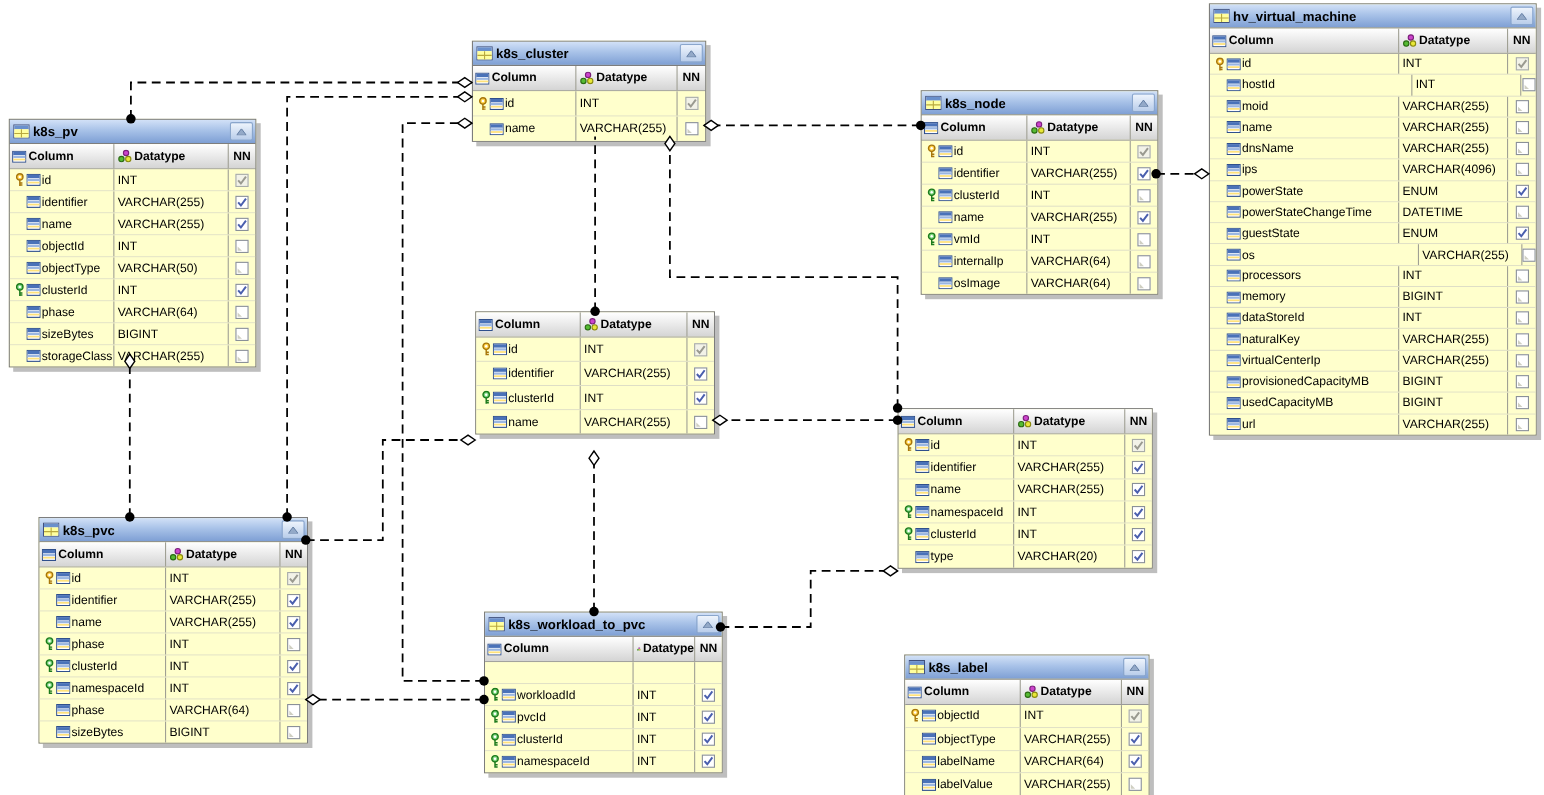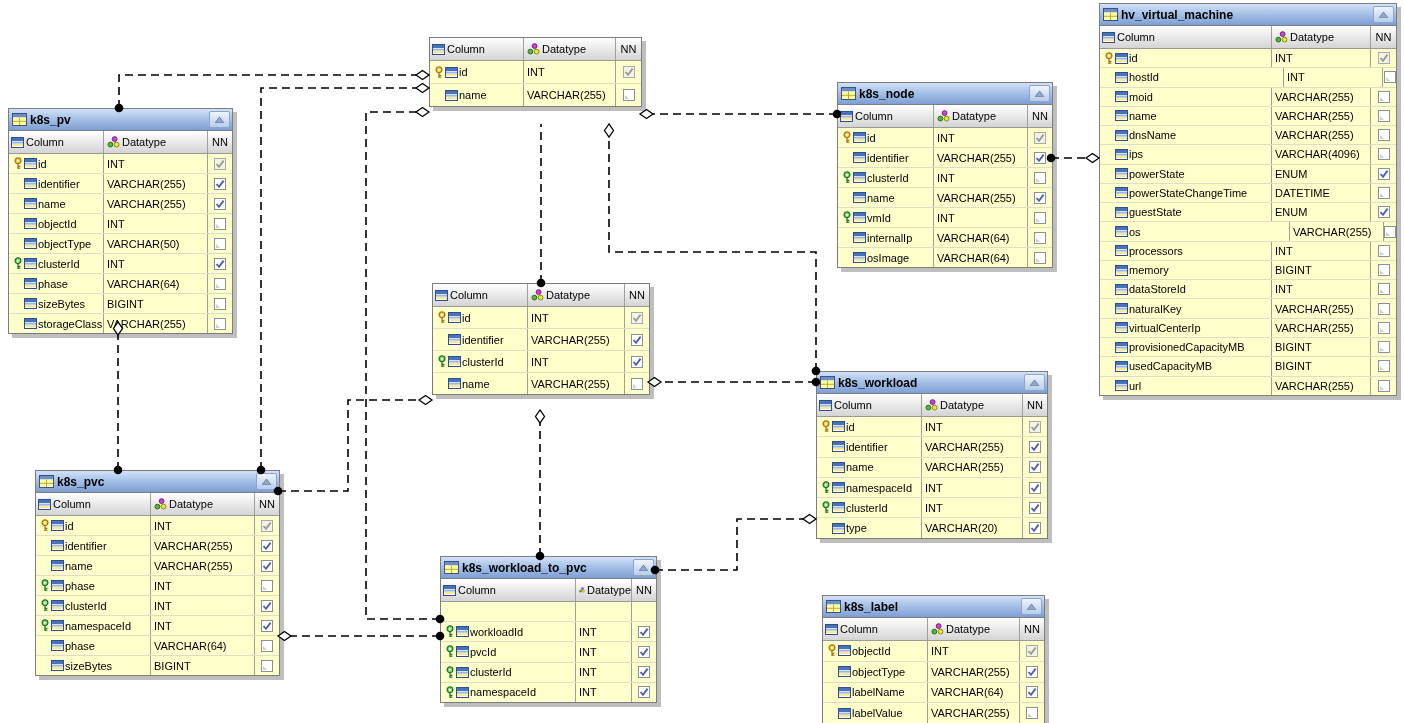--- a/index.html
+++ b/index.html
@@ -9,21 +9,21 @@
           box-shadow:4px 4px 0 rgba(125,125,125,0.5);font-size:11px;color:#000;}
   .titlebar{height:21px;display:flex;align-items:center;gap:3px;padding:0 2px 0 3px;
             background:linear-gradient(180deg,#d2e1f7 0%,#a8c2e8 45%,#7e9fd4 100%);
             border-bottom:1px solid #7d7d7d;}
   .titlebar .tname{font-weight:bold;font-size:12px;white-space:nowrap;overflow:hidden;}
   .collapse{margin-left:auto;width:19px;height:15px;flex:0 0 auto;display:flex;align-items:center;
             justify-content:center;background:linear-gradient(180deg,#eef4fc,#b9cdea);
             border:1px solid #8aa6cc;border-radius:2px;}
   .colheader{display:flex;height:22px;align-items:center;
              background:linear-gradient(180deg,#ffffff,#d4d4d4);
-             border-bottom:1px solid #999999;font-size:11px;}
+             border-bottom:1px solid #999999;font-size:11px;font-weight:bold;}
   .colheader .cell{height:100%;display:flex;align-items:center;gap:2px;box-sizing:border-box;}
   .cell-name{padding-left:2px;border-right:1px solid #a0a094;overflow:hidden;white-space:nowrap;}
   .cell-type{padding-left:3px;border-right:1px solid #a0a094;overflow:hidden;white-space:nowrap;}
   .cell-nn{flex:1;justify-content:center;display:flex;align-items:center;}
   .row{display:flex;height:var(--rh);align-items:center;border-bottom:1px solid #dedec6;
        background:#ffffcc;}
   .row:last-child{border-bottom:none;}
   .row .cell{height:100%;display:flex;align-items:center;box-sizing:border-box;}
   .gutter{width:13px;flex:0 0 13px;display:flex;align-items:center;justify-content:center;}
   .cicon{flex:0 0 auto;display:flex;align-items:center;}
@@ -272,20 +272,35 @@
         </div>
         <div class="cell cell-type" style="width:104px">
           <span>VARCHAR(255)</span>
         </div>
         <div class="cell cell-nn" style="width:22px">
           <div class="cb un"></div>
         </div>
       </div>
     </div>
     <div class="entity" style="left: 429px; top: 37px; width: 211px; --rh: 22px;">
+      <div class="titlebar">
+        <svg width="15" height="13" viewBox="0 0 15 13">
+          <rect x="0.5" y="0.5" width="14" height="12" fill="#ffffff" stroke="#40507d"></rect>
+          <rect x="1" y="1" width="13" height="3.5" fill="#6a90cc"></rect>
+          <rect x="1" y="4.5" width="13" height="7.5" fill="#ffff9e"></rect>
+          <line x1="1" y1="8.3" x2="14" y2="8.3" stroke="#b9a93f"></line>
+          <line x1="7.5" y1="4.5" x2="7.5" y2="12" stroke="#b9a93f"></line>
+        </svg>
+        <span class="tname">k8s_cluster</span>
+        <span class="collapse">
+          <svg width="9" height="6" viewBox="0 0 9 6">
+            <polygon points="4.5,0 9,6 0,6" fill="#93a9c8" stroke="#5a759c" stroke-width="0.8"></polygon>
+          </svg>
+        </span>
+      </div>
       <div class="colheader">
         <div class="cell cell-name" style="width:94px">
           <svg width="13" height="11" viewBox="0 0 13 11">
             <rect x="0.5" y="0.5" width="12" height="10" fill="#ffffff" stroke="#2f4f8c"></rect>
             <rect x="1" y="1" width="11" height="3" fill="#4a72b8"></rect>
             <rect x="1" y="4.6" width="11" height="2" fill="#9ab6e2"></rect>
             <rect x="1" y="7.2" width="11" height="1.6" fill="#ffe27a"></rect>
           </svg>
           <span>Column</span>
         </div>
@@ -1080,35 +1095,20 @@
         </div>
         <div class="cell cell-type" style="width:97px">
           <span>VARCHAR(255)</span>
         </div>
         <div class="cell cell-nn" style="width:22px">
           <div class="cb un"></div>
         </div>
       </div>
     </div>
     <div class="entity" style="left: 816px; top: 371px; width: 230px; --rh: 19.3px;">
-      <div class="titlebar">
-        <svg width="15" height="13" viewBox="0 0 15 13">
-          <rect x="0.5" y="0.5" width="14" height="12" fill="#ffffff" stroke="#40507d"></rect>
-          <rect x="1" y="1" width="13" height="3.5" fill="#6a90cc"></rect>
-          <rect x="1" y="4.5" width="13" height="7.5" fill="#ffff9e"></rect>
-          <line x1="1" y1="8.3" x2="14" y2="8.3" stroke="#b9a93f"></line>
-          <line x1="7.5" y1="4.5" x2="7.5" y2="12" stroke="#b9a93f"></line>
-        </svg>
-        <span class="tname">k8s_workload</span>
-        <span class="collapse">
-          <svg width="9" height="6" viewBox="0 0 9 6">
-            <polygon points="4.5,0 9,6 0,6" fill="#93a9c8" stroke="#5a759c" stroke-width="0.8"></polygon>
-          </svg>
-        </span>
-      </div>
       <div class="colheader">
         <div class="cell cell-name" style="width:105px">
           <svg width="13" height="11" viewBox="0 0 13 11">
             <rect x="0.5" y="0.5" width="12" height="10" fill="#ffffff" stroke="#2f4f8c"></rect>
             <rect x="1" y="1" width="11" height="3" fill="#4a72b8"></rect>
             <rect x="1" y="4.6" width="11" height="2" fill="#9ab6e2"></rect>
             <rect x="1" y="7.2" width="11" height="1.6" fill="#ffe27a"></rect>
           </svg>
           <span>Column</span>
         </div>

